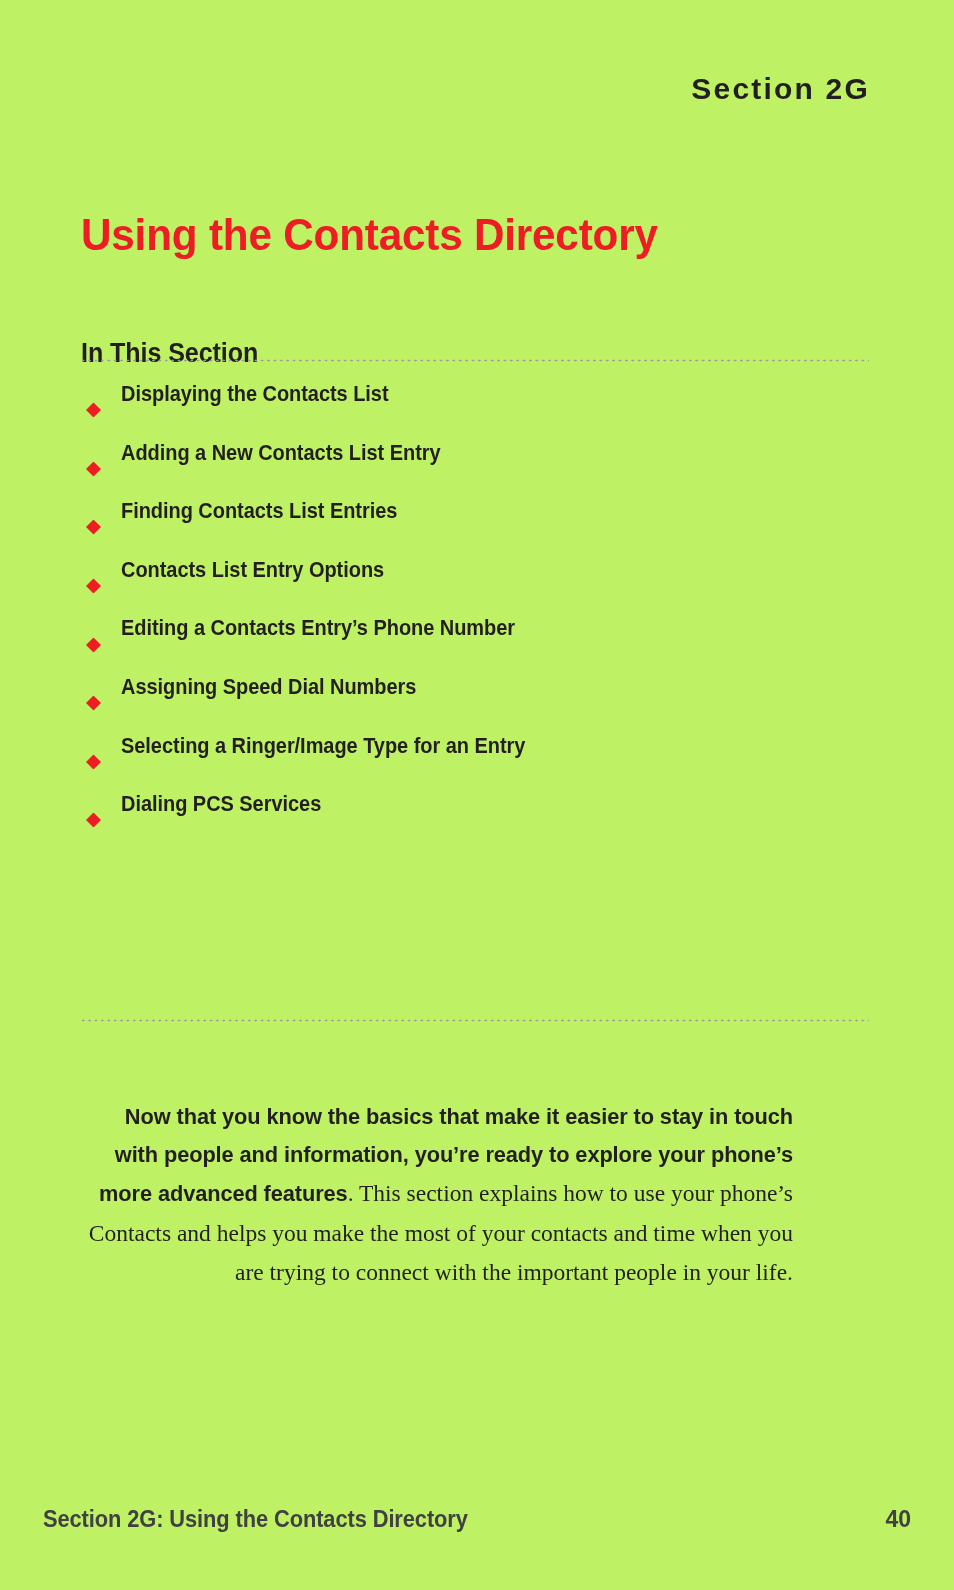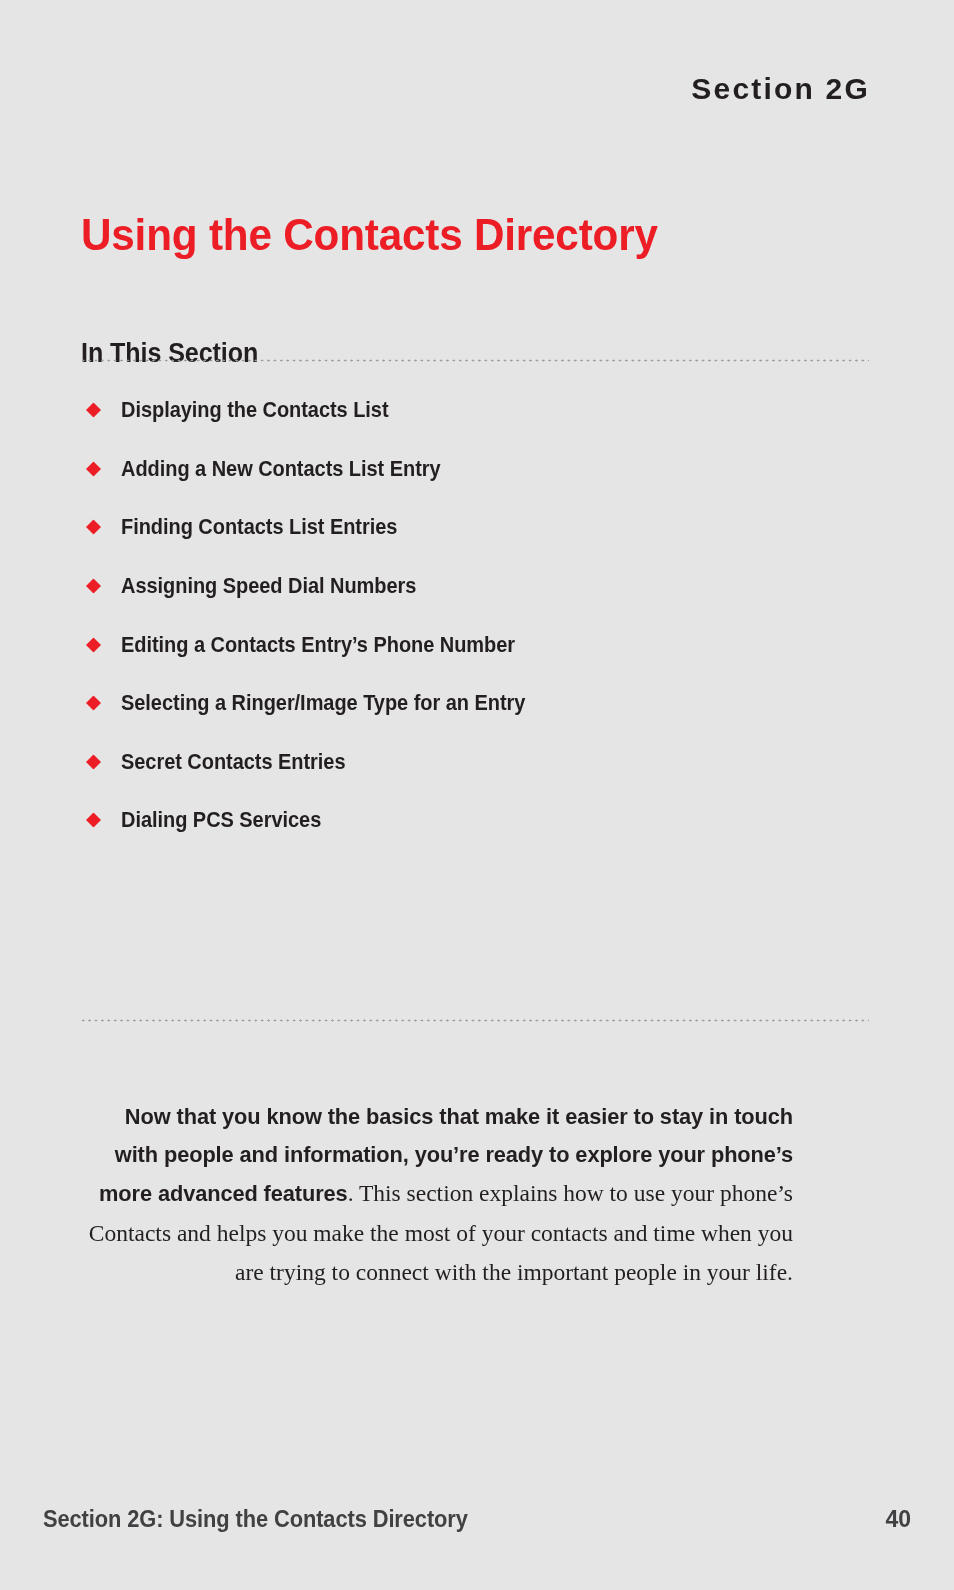--- a/index.html
+++ b/index.html
@@ -11,21 +11,21 @@
     width: 954px;
     height: 1590px;
     position: relative;
     font-family: "Liberation Sans", sans-serif;
     -webkit-font-smoothing: antialiased;
   }
 
   .page {
     position: absolute;
     inset: 0;
-    background: #e5e5e5;
+    background: #bef264;
   }
 
   
   .section-label {
     position: absolute;
     top: 72px;
     right: 84px;
     font-family: "Liberation Sans", sans-serif;
     font-weight: bold;
     font-size: 30px;
@@ -88,21 +88,20 @@
     left: 80px;
     width: 800px;
     margin: 0;
     padding: 0;
     list-style: none;
   }
   .toc-item {
     position: relative;
     height: 58.6px;
     display: flex;
-    align-items: center;
   }
   .toc-bullet {
     position: absolute;
     left: 6px;
     top: 50%;
     transform: translateY(-50%);
     width: 15px;
     height: 15px;
     display: block;
     line-height: 0;
@@ -205,45 +204,45 @@
           </svg>
       </span>
       <span class="toc-text">Finding Contacts List Entries</span>
     </li>
     <li class="toc-item">
       <span class="toc-bullet">
         <svg width="15" height="15" viewBox="0 0 15 15">
             <polygon points="7.5,0 15,7.5 7.5,15 0,7.5" fill="#ec1d25"></polygon>
           </svg>
       </span>
+      <span class="toc-text">Contacts List Entry Options</span>
+    </li>
+    <li class="toc-item">
+      <span class="toc-bullet">
+        <svg width="15" height="15" viewBox="0 0 15 15">
+            <polygon points="7.5,0 15,7.5 7.5,15 0,7.5" fill="#ec1d25"></polygon>
+          </svg>
+      </span>
+      <span class="toc-text">Editing a Contacts Entry’s Phone Number</span>
+    </li>
+    <li class="toc-item">
+      <span class="toc-bullet">
+        <svg width="15" height="15" viewBox="0 0 15 15">
+            <polygon points="7.5,0 15,7.5 7.5,15 0,7.5" fill="#ec1d25"></polygon>
+          </svg>
+      </span>
       <span class="toc-text">Assigning Speed Dial Numbers</span>
     </li>
     <li class="toc-item">
       <span class="toc-bullet">
         <svg width="15" height="15" viewBox="0 0 15 15">
             <polygon points="7.5,0 15,7.5 7.5,15 0,7.5" fill="#ec1d25"></polygon>
           </svg>
       </span>
-      <span class="toc-text">Editing a Contacts Entry’s Phone Number</span>
-    </li>
-    <li class="toc-item">
-      <span class="toc-bullet">
-        <svg width="15" height="15" viewBox="0 0 15 15">
-            <polygon points="7.5,0 15,7.5 7.5,15 0,7.5" fill="#ec1d25"></polygon>
-          </svg>
-      </span>
       <span class="toc-text">Selecting a Ringer/Image Type for an Entry</span>
-    </li>
-    <li class="toc-item">
-      <span class="toc-bullet">
-        <svg width="15" height="15" viewBox="0 0 15 15">
-            <polygon points="7.5,0 15,7.5 7.5,15 0,7.5" fill="#ec1d25"></polygon>
-          </svg>
-      </span>
-      <span class="toc-text">Secret Contacts Entries</span>
     </li>
     <li class="toc-item">
       <span class="toc-bullet">
         <svg width="15" height="15" viewBox="0 0 15 15">
             <polygon points="7.5,0 15,7.5 7.5,15 0,7.5" fill="#ec1d25"></polygon>
           </svg>
       </span>
       <span class="toc-text">Dialing PCS Services</span>
     </li>
   </ul>

